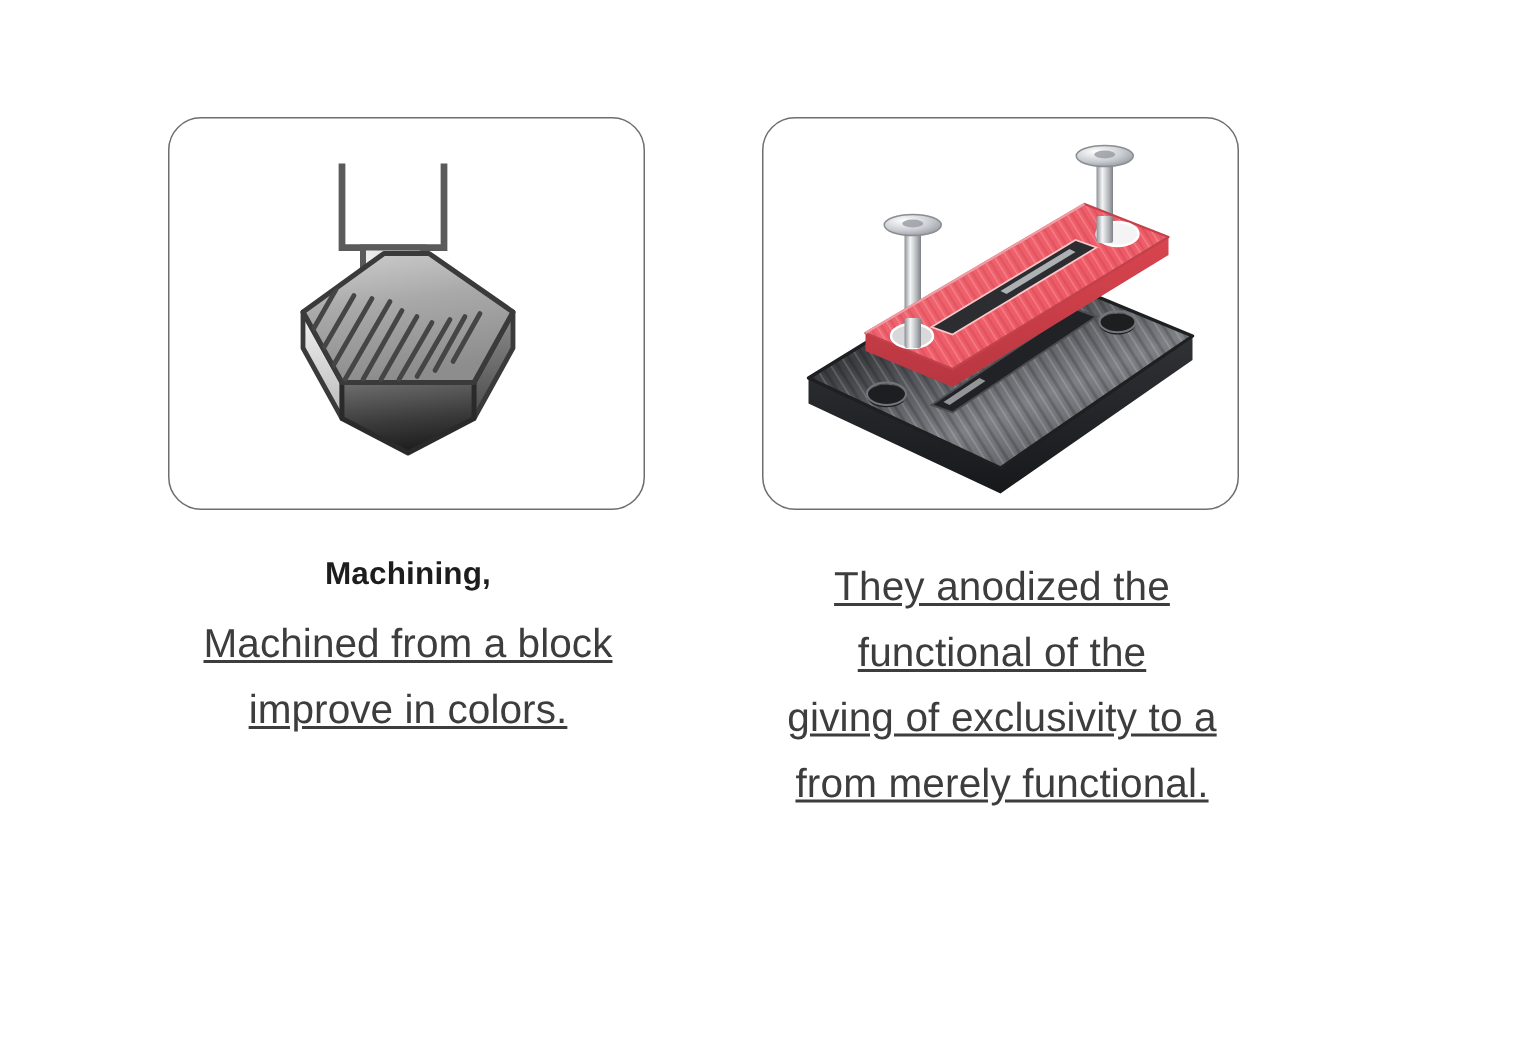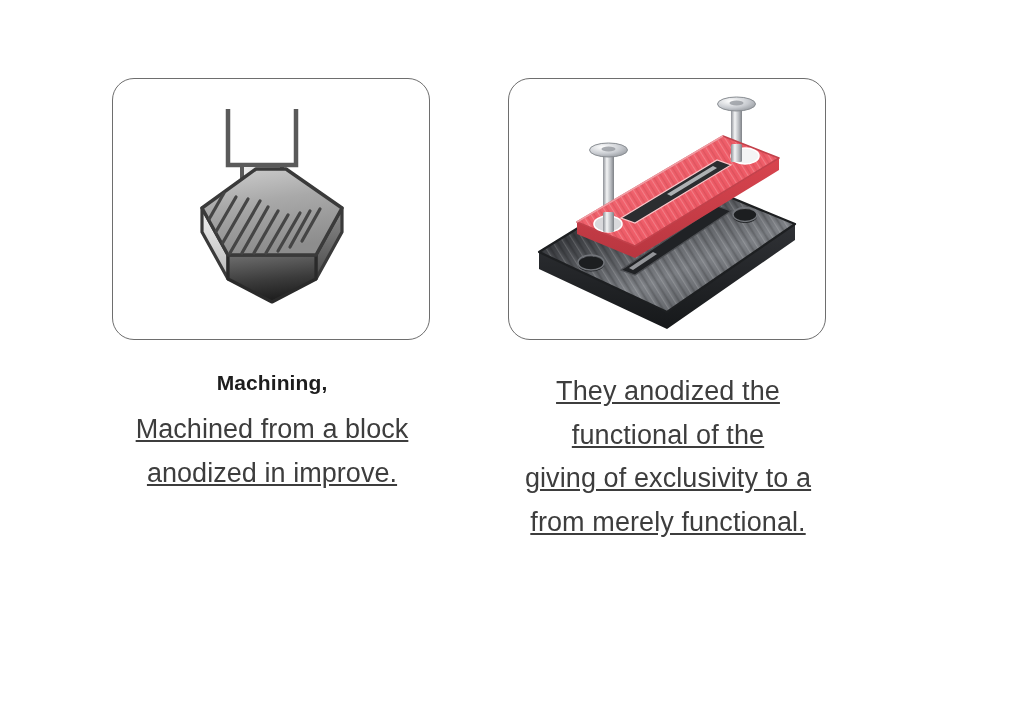--- a/index.html
+++ b/index.html
@@ -152,21 +152,21 @@
             </g>
           </g>
         </svg>
       </div>
     </div>
 
     <div class="caption">
       <div class="caption-title">Machining,</div>
       <div class="caption-body">
         <span class="ln">Machined from a block</span>
-        <span class="ln">anodized in improve.</span>
+        <span class="ln">improve in colors.</span>
       </div>
     </div>
   </div>
 
   <div class="feature-col right">
 
     <div class="icon-card">
       <div class="icon-card-inner">
         <svg width="300" height="250" viewBox="0 0 300 250">
           <defs>

